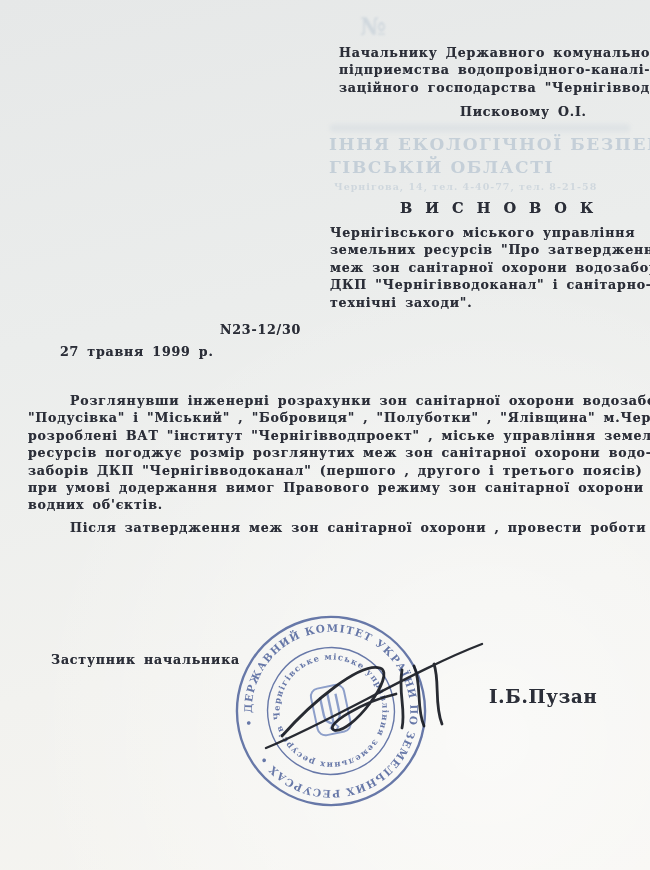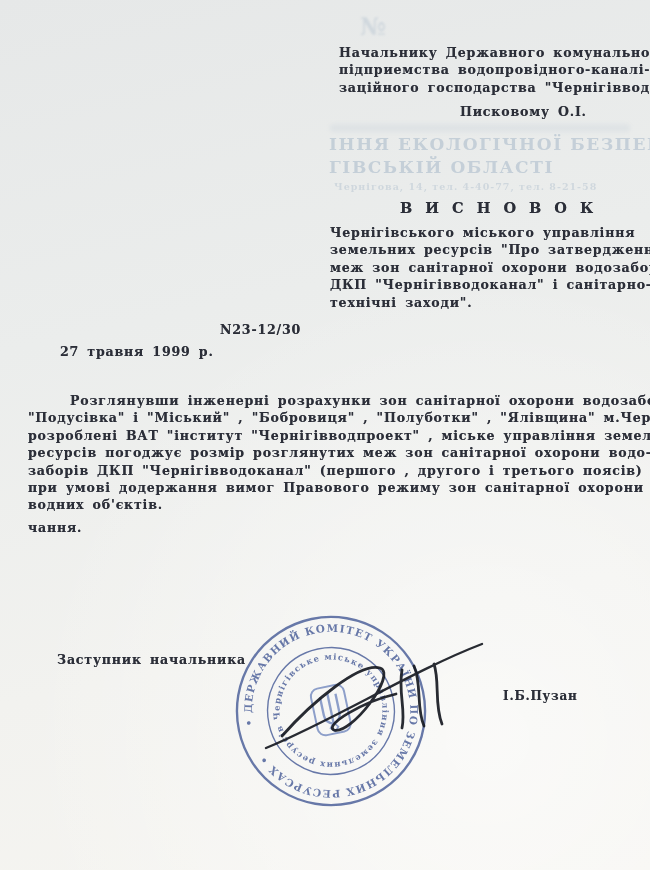--- a/index.html
+++ b/index.html
@@ -40,22 +40,22 @@
   .ghost-l2{top:157px;left:329px;font-size:17px;}
   .ghost-l3{top:181px;left:334px;font-size:9.5px;opacity:.3;letter-spacing:1px;}
   .doc-title{top:199px;left:400px;font-size:14.5px;letter-spacing:2.5px;}
   .subject{top:224px;left:330px;}
   .dateline{top:307px;left:60px;margin-top:36px;}
   .doc-number{top:321px;left:220px;}
   .body1{top:392px;left:28px;}
   .body2{top:519px;left:28px;}
   .typed .line{display:block;}
   .indent{padding-left:42px;}
-  .signer{top:651px;left:57px;line-height:18px;}
-  .signer-name{top:688px;left:503px;font-size:12px;}
+  .signer{top:651px;left:51px;line-height:18px;}
+  .signer-name{top:688px;left:489px;font-size:18px;}
   .stamp-wrap{top:612px;left:232px;width:198px;height:198px;
     filter:blur(.35px);opacity:.88;}
   .sig-wrap{top:636px;left:264px;width:220px;height:125px;}
   svg{display:block;}
   .stamp-text{font-family:"DejaVu Serif",serif;font-weight:700;
     fill:#54679e;letter-spacing:1.2px;}
 </style>
 </head>
 <body>
 
@@ -92,21 +92,21 @@
     <span class="line indent">Розглянувши інженерні розрахунки зон санітарної охорони водозаборів</span>
     <span class="line">"Подусівка" і "Міський" , "Бобровиця" , "Полуботки" , "Ялівщина" м.Чернігова</span>
     <span class="line">розроблені ВАТ "інститут "Чернігівводпроект" , міське управління земельних</span>
     <span class="line">ресурсів погоджує розмір розглянутих меж зон санітарної охорони водо-</span>
     <span class="line">заборів ДКП "Чернігівводоканал" (першого , другого і третього поясів)</span>
     <span class="line">при умові додержання вимог Правового режиму зон санітарної охорони</span>
     <span class="line">водних об'єктів.</span>
   </div>
 
   <div class="abs typed body2">
-    <span class="line">чання.</span>
+    <span class="line indent">Після затвердження меж зон санітарної охорони , провести роботи</span>
   </div>
 
   <div class="abs typed signer">
     <span class="line">Заступник начальника</span>
   </div>
 
   <div class="abs stamp-wrap">
     <svg width="198" height="198" viewBox="0 0 200 200">
       <g transform="rotate(-12 100 100)" fill="none" stroke="#54679e">
         <circle cx="100" cy="100" r="95" stroke-width="2.4"></circle>

